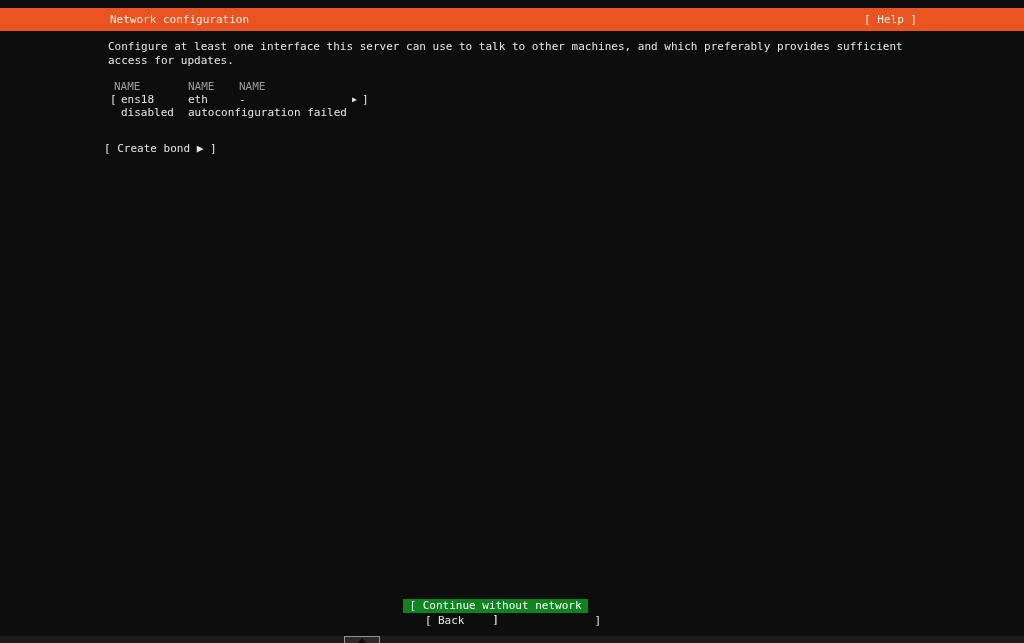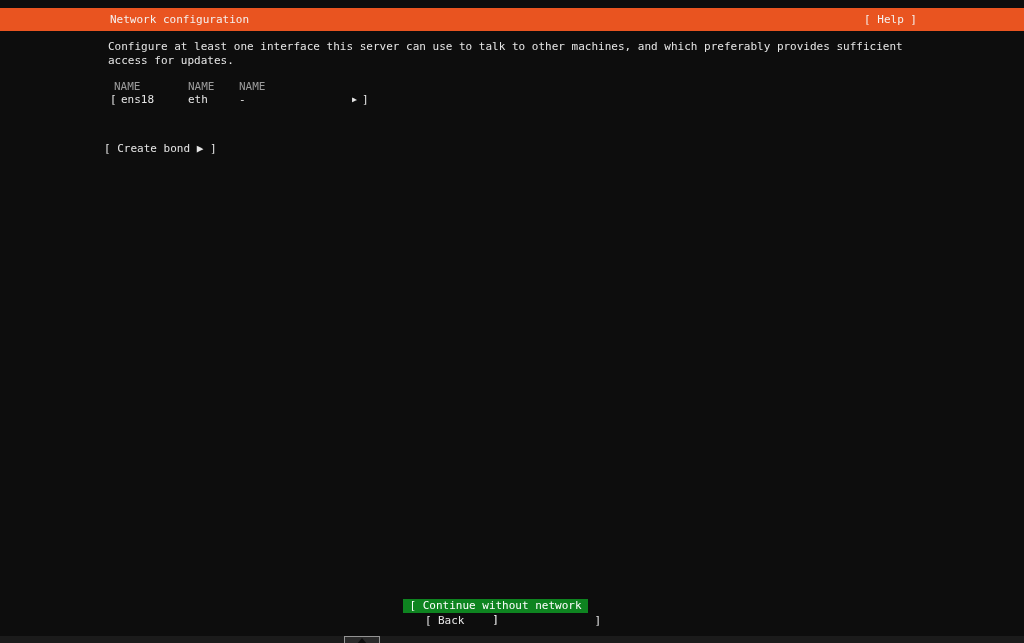--- a/index.html
+++ b/index.html
@@ -67,20 +67,24 @@
 
   <div class="line" style="top:93px">
     <span class="at" style="left:110px">[</span>
     <span class="at" style="left:121px">ens18</span>
     <span class="at" style="left:188px">eth</span>
     <span class="at" style="left:239px">-</span>
     <span class="at arrow" style="left:352px">▶</span>
     <span class="at" style="left:362px">]</span>
   </div>
 
+  <div class="line" style="top:106px">
+    <span class="at" style="left:121px">disabled</span>
+    <span class="at" style="left:188px">autoconfiguration failed</span>
+  </div>
 
 
   <div class="line" style="top:142px">
     <span class="at" style="left:104px">[ Create bond ▶ ]</span>
   </div>
 
   <div class="btn-continue">[ Continue without network ]</div>
   <div class="btn-back">
     <span class="bopen">[</span>
     <span class="blabel">Back</span>

